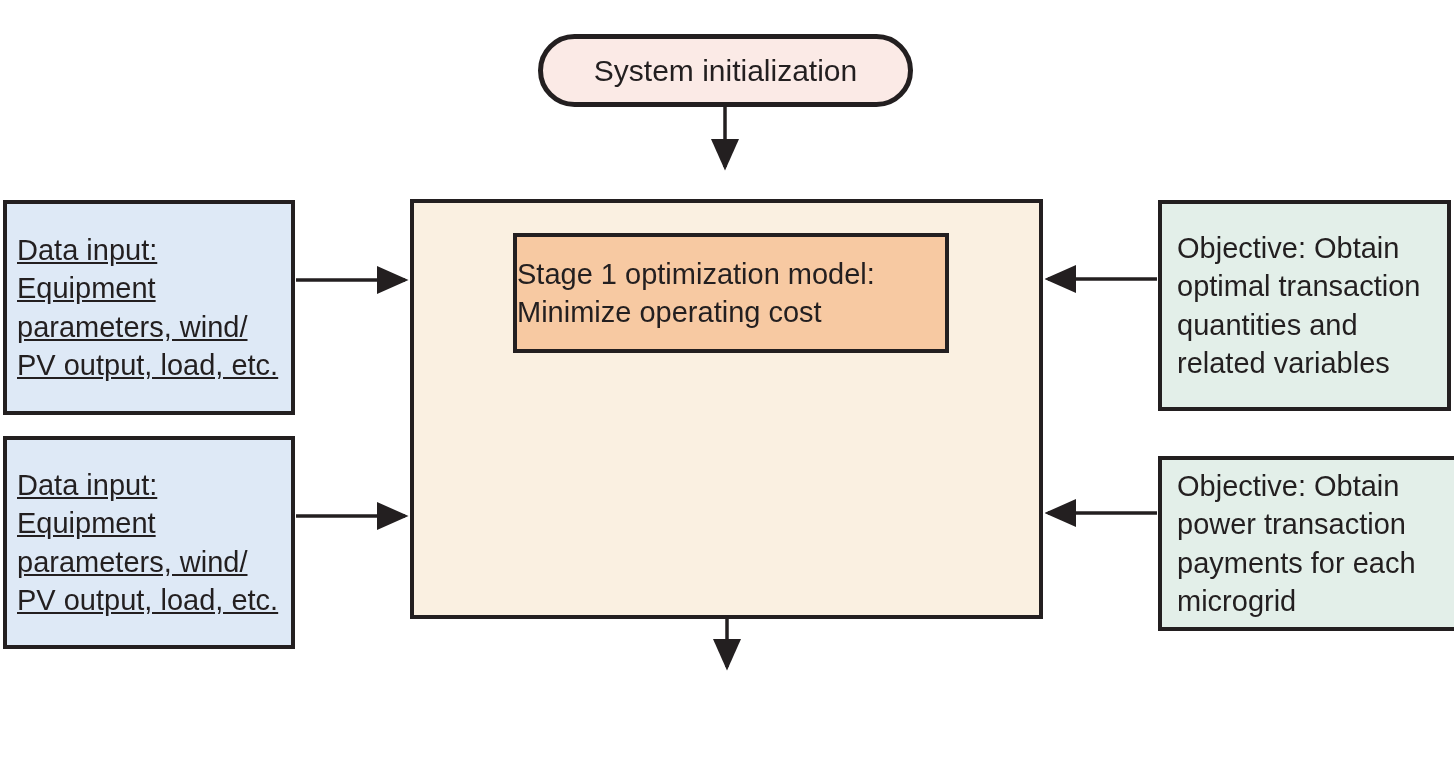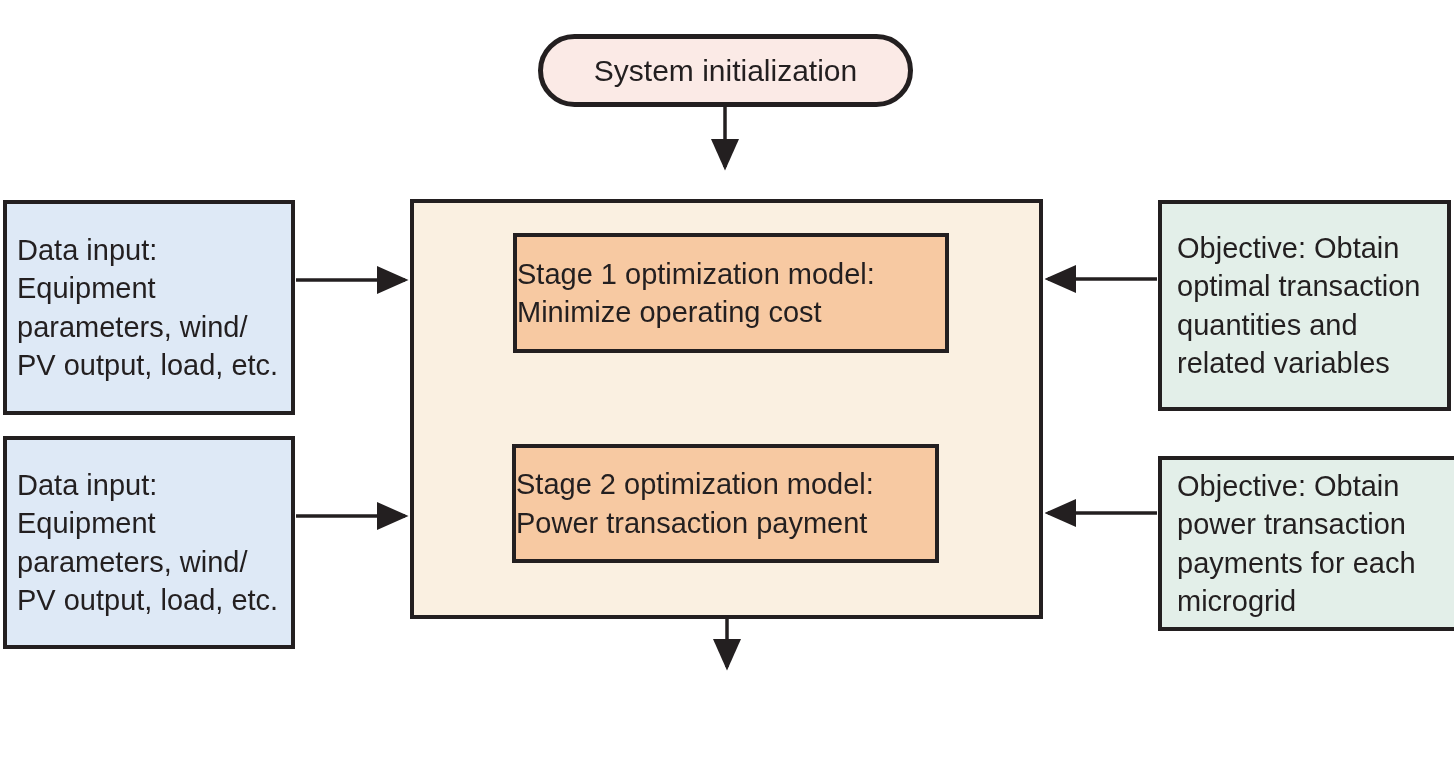--- a/index.html
+++ b/index.html
@@ -39,21 +39,21 @@
     background: var(--color-pill_bg, #fbeae6);
     border-radius: 40px;
     font-size: 30px;
   }
   .rect {
     border: 4px solid var(--color-ink, #231f20);
     font-size: 29px;
   }
   .big-box   { background: var(--color-model_bg, #faf0e1); }
   .stage-box { background: var(--color-stage_bg, #f7c9a2); }
-  .input-box { background: var(--color-input_bg, #dee9f6); padding: 0 10px; }
+  .input-box { background: var(--color-input_bg, #dee9f6); padding: 0 10px; text-decoration: underline; }
   .objective-box { background: var(--color-objective_bg, #e3efe9); padding: 0 15px; }
 
   #node-start  { left: 538px; top: 6px;   width: 375px; height: 73px;  }
   #node-model  { left: 410px; top: 171px; width: 633px; height: 420px; }
   #node-stage1 { left: 513px; top: 205px; width: 436px; height: 120px; }
   #node-stage2 { left: 512px; top: 416px; width: 427px; height: 119px; }
   #node-input1 { left: 3px;   top: 172px; width: 292px; height: 215px; }
   #node-input2 { left: 3px;   top: 408px; width: 292px; height: 213px; }
   #node-obj1   { left: 1158px; top: 172px; width: 293px; height: 211px; }
   #node-obj2   { left: 1158px; top: 428px; width: 339px; height: 175px; }
@@ -81,23 +81,20 @@
   <div class="node pill" id="node-start">
     <span>System initialization</span>
   </div>
 
   <div class="node rect big-box" id="node-model"></div>
 
   <div class="node rect stage-box" id="node-stage1">
     <span>Stage 1 optimization model: Minimize operating cost</span>
   </div>
 
-  <div class="node rect stage-box" id="node-stage2">
-    <span>Stage 2 optimization model: Power transaction payment</span>
-  </div>
 
   <div class="node rect input-box" id="node-input1">
     <span>Data input: Equipment parameters, wind/​PV output, load, etc.</span>
   </div>
 
   <div class="node rect input-box" id="node-input2">
     <span>Data input: Equipment parameters, wind/​PV output, load, etc.</span>
   </div>
 
   <div class="node rect objective-box" id="node-obj1">

